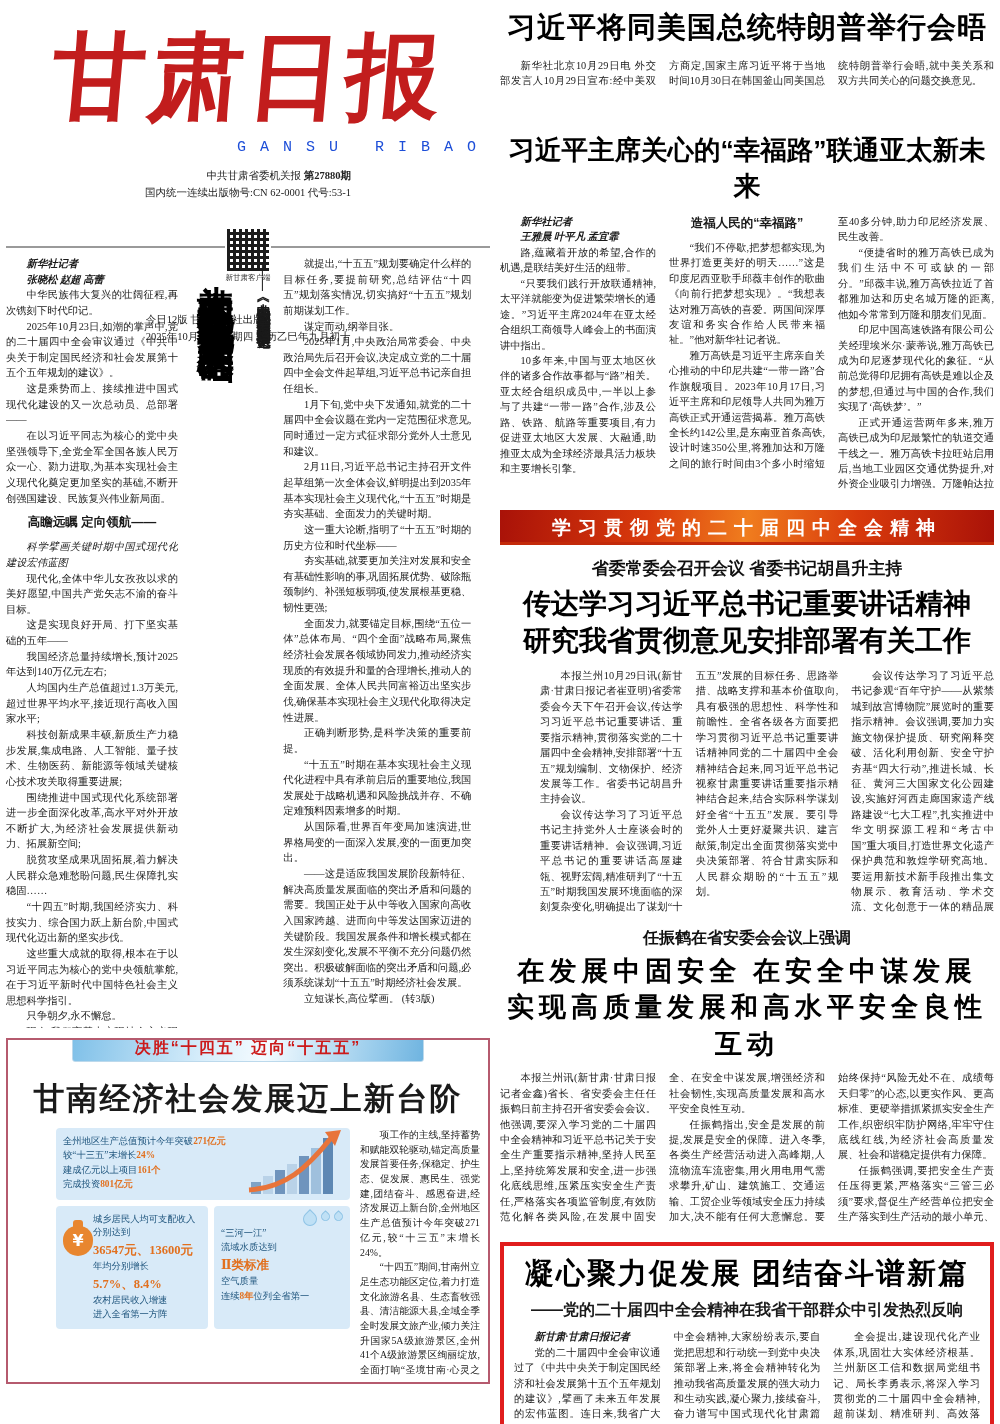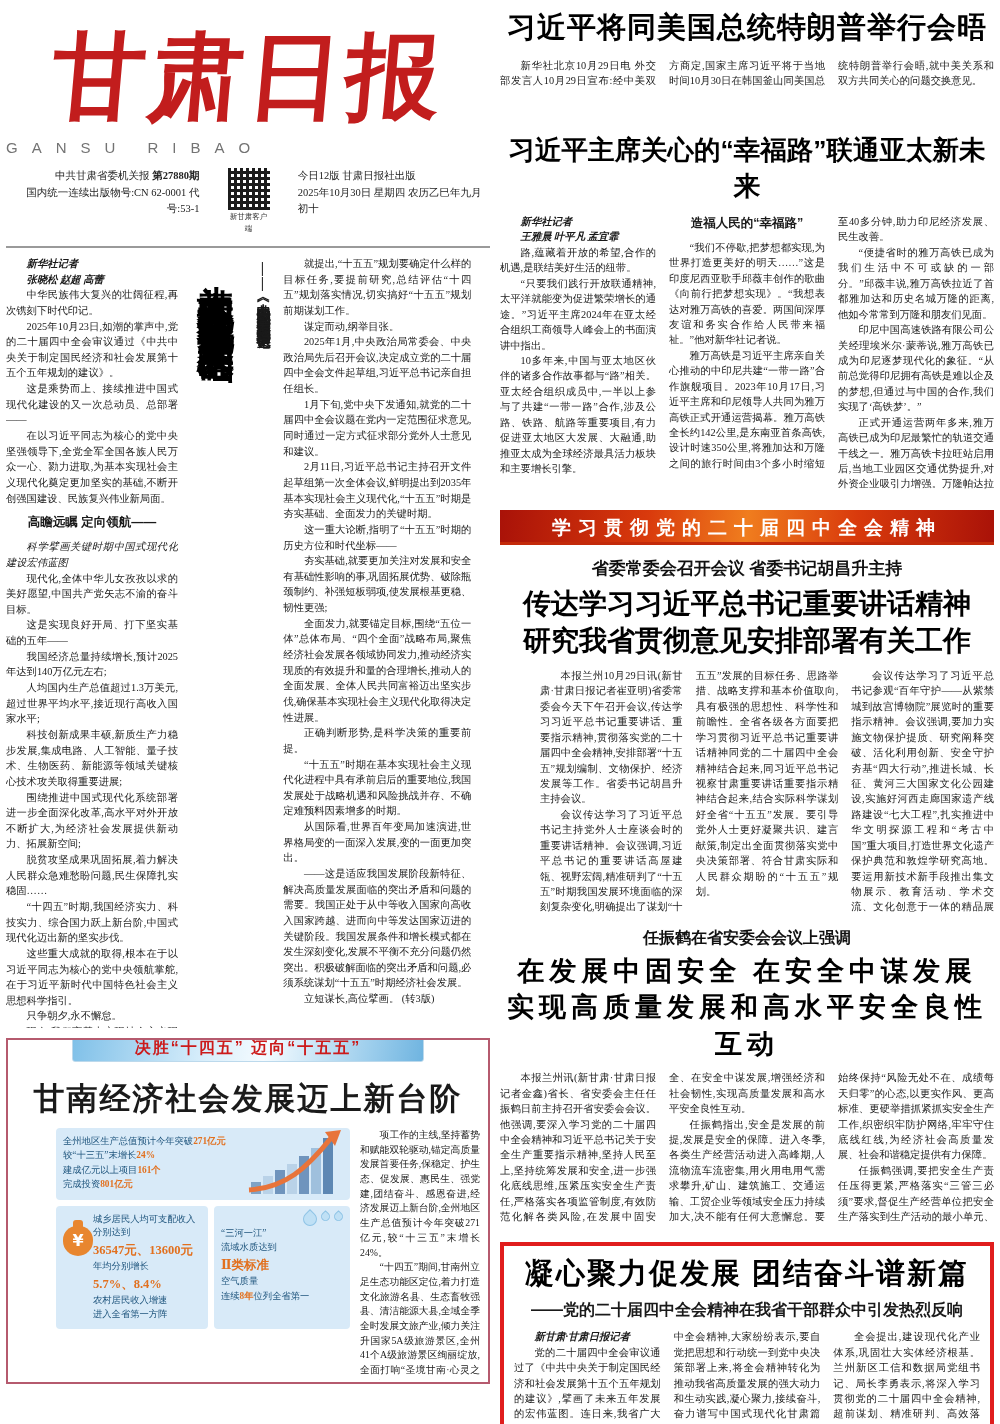--- a/index.html
+++ b/index.html
@@ -7,24 +7,24 @@
   .page { width:1000px; height:1424px; margin:0 auto; padding:4px 6px; overflow:hidden;
           font-family:"Liberation Serif","DejaVu Serif",serif; color:#1a1a1a; background:#fff; }
   .cols { display:flex; gap:10px; }
   .left  { width:484px; flex:none; }
   .right { width:494px; flex:none; }
 
   
   .masthead { height:244px; border-bottom:2px solid #9a9a9a; padding-top:10px; }
   .mast-title { text-align:center; color:#c21d1d; font-weight:bold; font-size:94px; line-height:1.35;
                 letter-spacing:4px; transform:skewX(-5deg); font-family:"Liberation Serif",serif; white-space:nowrap; }
-  .mast-latin { text-align:left; color:#737373; font-size:15px; letter-spacing:14px; margin-top:-2px;
-                font-family:Liberation Sans, sans-serif; }
-  .mast-info { display:flex; justify-content:center; align-items:flex-start; gap:28px; margin-top:12px;
-               font-size:10.5px; color:#222; line-height:1.6; }
+  .mast-latin { text-align:right; color:#1d4ed8; font-size:15px; letter-spacing:14px; margin-top:-2px;
+                font-family:Liberation Mono, monospace; }
+  .mast-info { display:flex; justify-content:center; align-items:center; gap:28px; margin-top:12px;
+               font-size:10.5px; color:#222; line-height:1.6;flex-direction:column; }
   .mast-info b { font-weight:bold; }
   .qr-wrap { text-align:center; }
   .qr { width:42px; height:42px; margin:0 auto;
         background: repeating-linear-gradient(0deg,#1c1c1c 0 3px,rgba(255,255,255,0) 3px 6px),
                     repeating-linear-gradient(90deg,#1c1c1c 0 3px,#ffffff 3px 6px);
         outline:2px solid #fff; }
   .qr-cap { font-size:7.5px; color:#333; margin-top:1px; }
 
   
   h2.headline { font-family:"Liberation Sans","DejaVu Sans",sans-serif; font-weight:bold; text-align:center; color:#000; }

